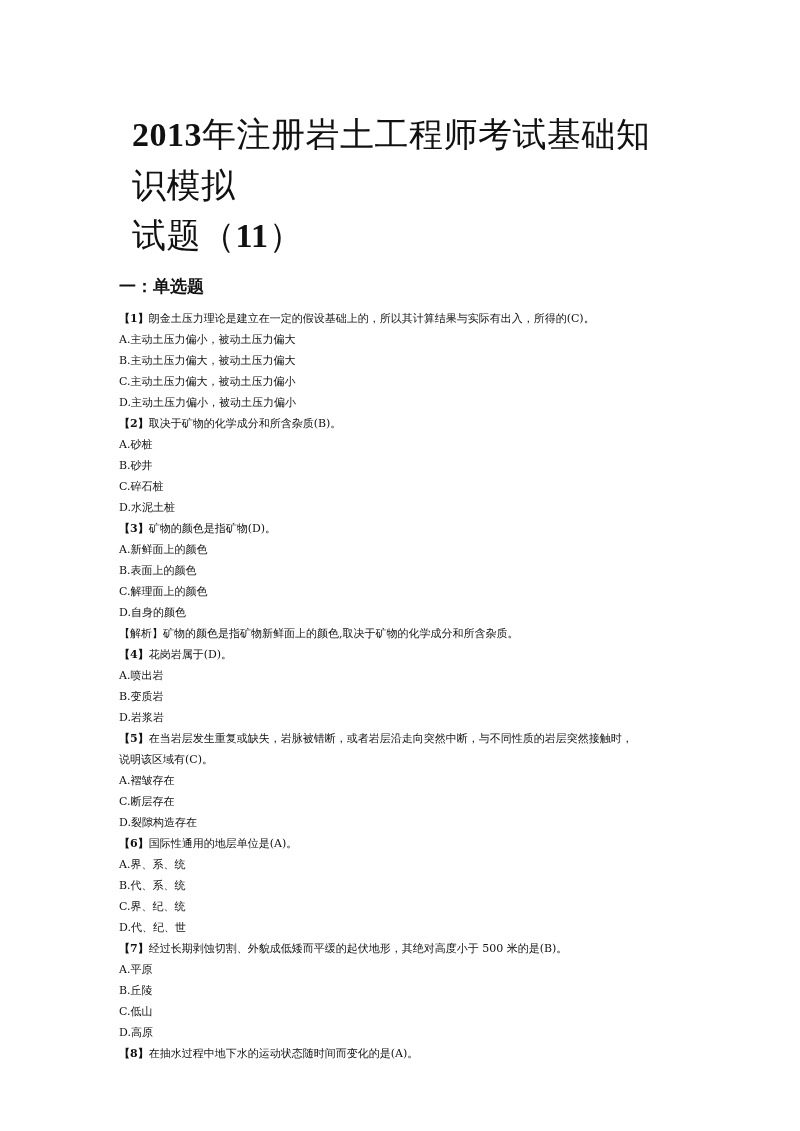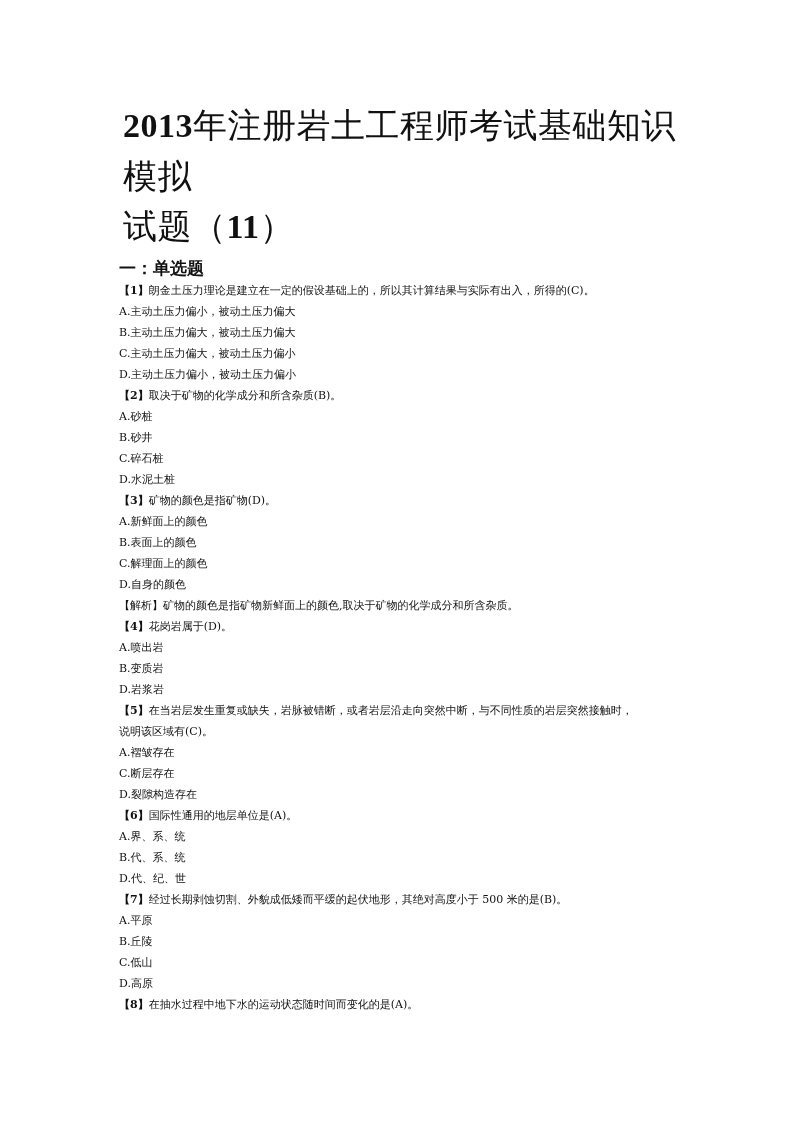--- a/index.html
+++ b/index.html
@@ -1,21 +1,21 @@
 <!DOCTYPE html>
 <html><head>
 <meta charset="utf-8">
 <style>
   html, body { margin: 0; padding: 0; background: #ffffff; }
   body { width: 800px; height: 1131px; position: relative; overflow: hidden;
          font-family: "DejaVu Serif", "Liberation Serif", serif; color: #111; }
   .page { position: absolute; left: 119px; top: 96px; width: 570px; }
-  .title { font-size: 34px; line-height: 50px; font-weight: normal; margin: 4px; letter-spacing: 0.5px; }
+  .title { font-size: 34px; line-height: 50px; font-weight: normal; margin: 13px; letter-spacing: 0.5px; }
   .title .num { font-family: "Liberation Serif", serif; font-weight: bold; }
-  .section { font-size: 17px; font-weight: bold; margin: 4px 0 0 0; line-height: 24px;
+  .section { font-size: 17px; font-weight: bold; margin: 4px 0 10px 0; line-height: 24px;
              font-family: "DejaVu Sans", "Liberation Sans", sans-serif; }
   .line { font-size: 11px; line-height: 21px; white-space: nowrap; }
   .q { }
   .q .qn { font-weight: bold; }
   .opt { }
   .analysis .tag { font-weight: normal; }
 </style>
 </head>
 <body>
 
@@ -52,20 +52,21 @@
 
   <div class="line q"><span class="qn">【5】</span><span>在当岩层发生重复或缺失，岩脉被错断，或者岩层沿走向突然中断，与不同性质的岩层突然接触时，</span></div>
   <div class="line">说明该区域有(C)。</div>
   <div class="line opt">A.褶皱存在</div>
   <div class="line opt">C.断层存在</div>
   <div class="line opt">D.裂隙构造存在</div>
 
   <div class="line q"><span class="qn">【6】</span><span>国际性通用的地层单位是(A)。</span></div>
   <div class="line opt">A.界、系、统</div>
   <div class="line opt">B.代、系、统</div>
+  <div class="line opt">C.界、纪、统</div>
   <div class="line opt">D.代、纪、世</div>
 
   <div class="line q"><span class="qn">【7】</span><span>经过长期剥蚀切割、外貌成低矮而平缓的起伏地形，其绝对高度小于 500 米的是(B)。</span></div>
   <div class="line opt">A.平原</div>
   <div class="line opt">B.丘陵</div>
   <div class="line opt">C.低山</div>
   <div class="line opt">D.高原</div>
 
   <div class="line q"><span class="qn">【8】</span><span>在抽水过程中地下水的运动状态随时间而变化的是(A)。</span></div>
 </div>

